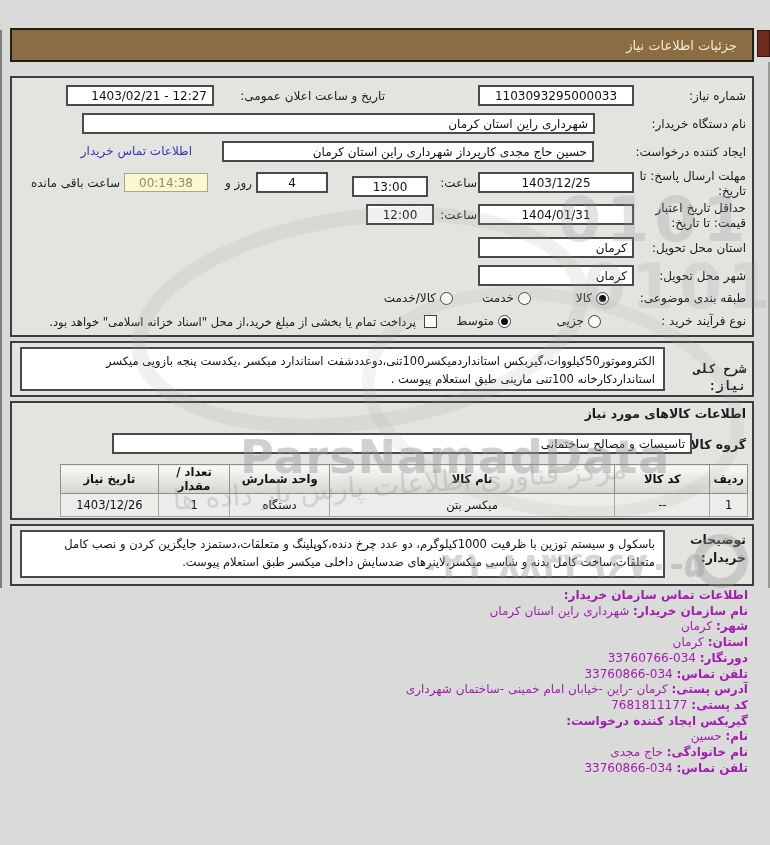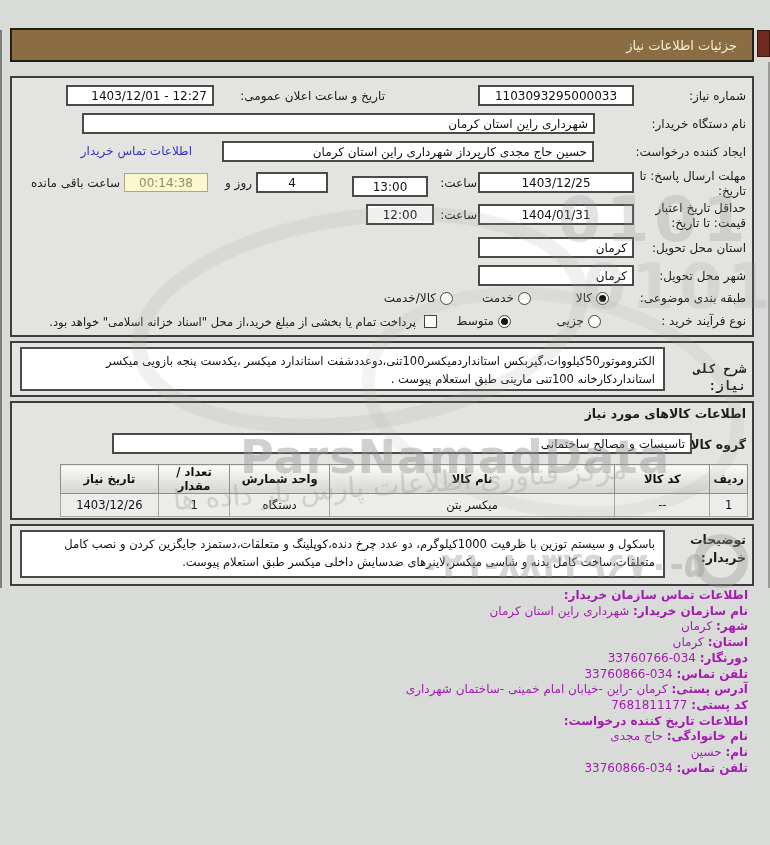--- a/index.html
+++ b/index.html
@@ -61,21 +61,21 @@
   <div class="corner-block"></div>
 
   <div class="box" style="top:76px;height:261px;"></div>
 
   <div class="lbl" style="left:600px;top:89px;width:146px;">شماره نیاز:</div>
   <div class="tbox center" style="left:478px;top:85px;width:156px;">
     <span class="num">1103093295000033</span>
   </div>
   <div class="lbl" style="left:215px;top:89px;width:170px;">تاریخ و ساعت اعلان عمومی:</div>
   <div class="tbox" style="left:66px;top:85px;width:148px;justify-content:flex-start;">
-    <span class="num">1403/12/01 - 12:27</span>
+    <span class="num">1403/02/21 - 12:27</span>
   </div>
 
   <div class="lbl" style="left:596px;top:117px;width:150px;">نام دستگاه خریدار:</div>
   <div class="tbox" style="left:82px;top:113px;width:513px;">شهرداری راین استان کرمان</div>
 
   <div class="lbl" style="left:596px;top:145px;width:150px;">ایجاد کننده درخواست:</div>
   <div class="tbox" style="left:222px;top:141px;width:372px;">حسین حاج مجدی کارپرداز شهرداری راین استان کرمان</div>
   <div class="link" style="left:70px;top:144px;width:122px;">اطلاعات تماس خریدار</div>
 
   <div class="lbl" style="left:625px;top:169px;width:121px;">مهلت ارسال پاسخ: تا تاریخ:</div>
@@ -172,23 +172,23 @@
 
   <div class="contact">
     <div class="ln"><b>اطلاعات تماس سازمان خریدار:</b> <span></span></div>
     <div class="ln"><b>نام سازمان خریدار:</b> <span>شهرداری راین استان کرمان</span></div>
     <div class="ln"><b>شهر:</b> <span>کرمان</span></div>
     <div class="ln"><b>استان:</b> <span>کرمان</span></div>
     <div class="ln"><b>دورنگار:</b> <span class="num">33760766-034</span></div>
     <div class="ln"><b>تلفن تماس:</b> <span class="num">33760866-034</span></div>
     <div class="ln"><b>آدرس پستی:</b> <span>کرمان -راین -خیابان امام خمینی -ساختمان شهرداری</span></div>
     <div class="ln"><b>کد پستی:</b> <span class="num">7681811177</span></div>
-    <div class="ln"><b>اطلاعات تاریخ کننده درخواست:</b> <span></span></div>
+    <div class="ln"><b>گیربکس ایجاد کننده درخواست:</b> <span></span></div>
+    <div class="ln"><b>نام:</b> <span>حسین</span></div>
     <div class="ln"><b>نام خانوادگی:</b> <span>حاج مجدی</span></div>
-    <div class="ln"><b>نام:</b> <span>حسین</span></div>
     <div class="ln"><b>تلفن تماس:</b> <span class="num">33760866-034</span></div>
   </div>
 
   <div class="wm wm-e1"></div>
   <div class="wm wm-e2"></div>
   <div class="wm wm-d1">0101</div>
   <div class="wm wm-d2">0101</div>
   <div class="wm wm-brand">ParsNamadData</div>
   <div class="wm wm-calli">مرکز فناوری اطلاعات پارس یار داده ها</div>
   <div class="wm wm-phone">۰۲۱-۸۸۳۴۹۶۷۰-۵</div>

